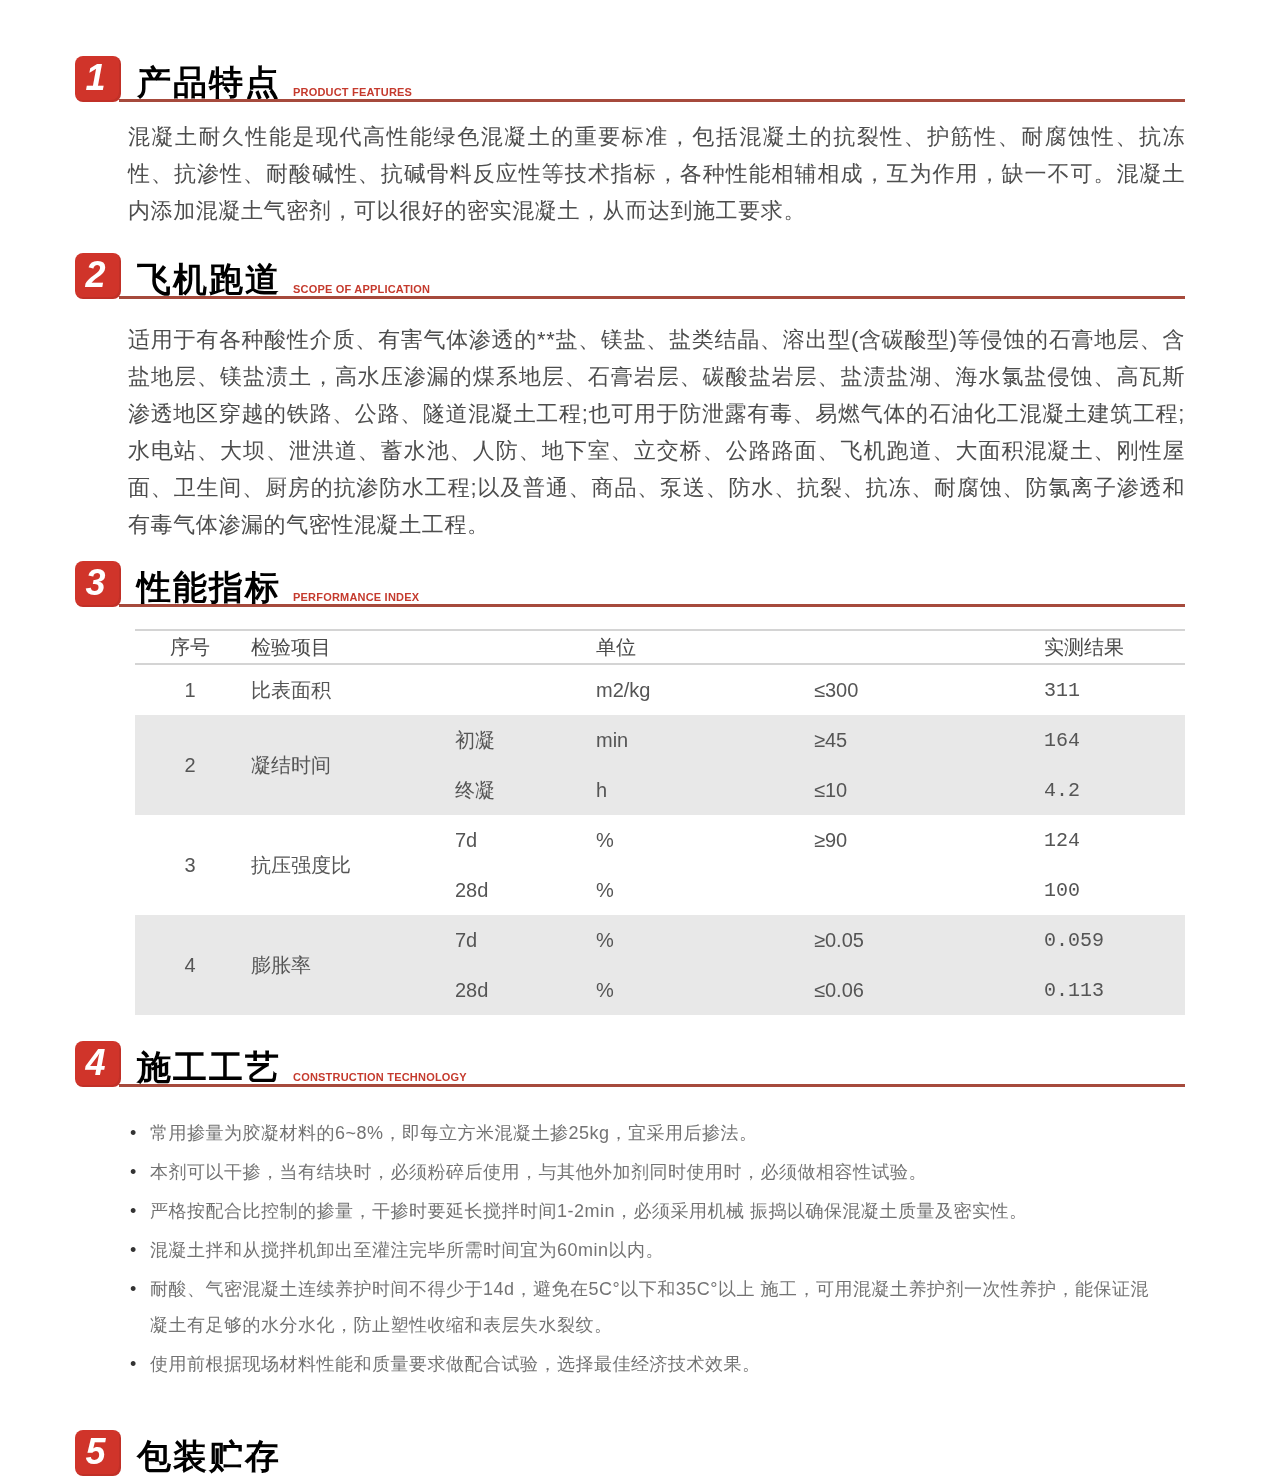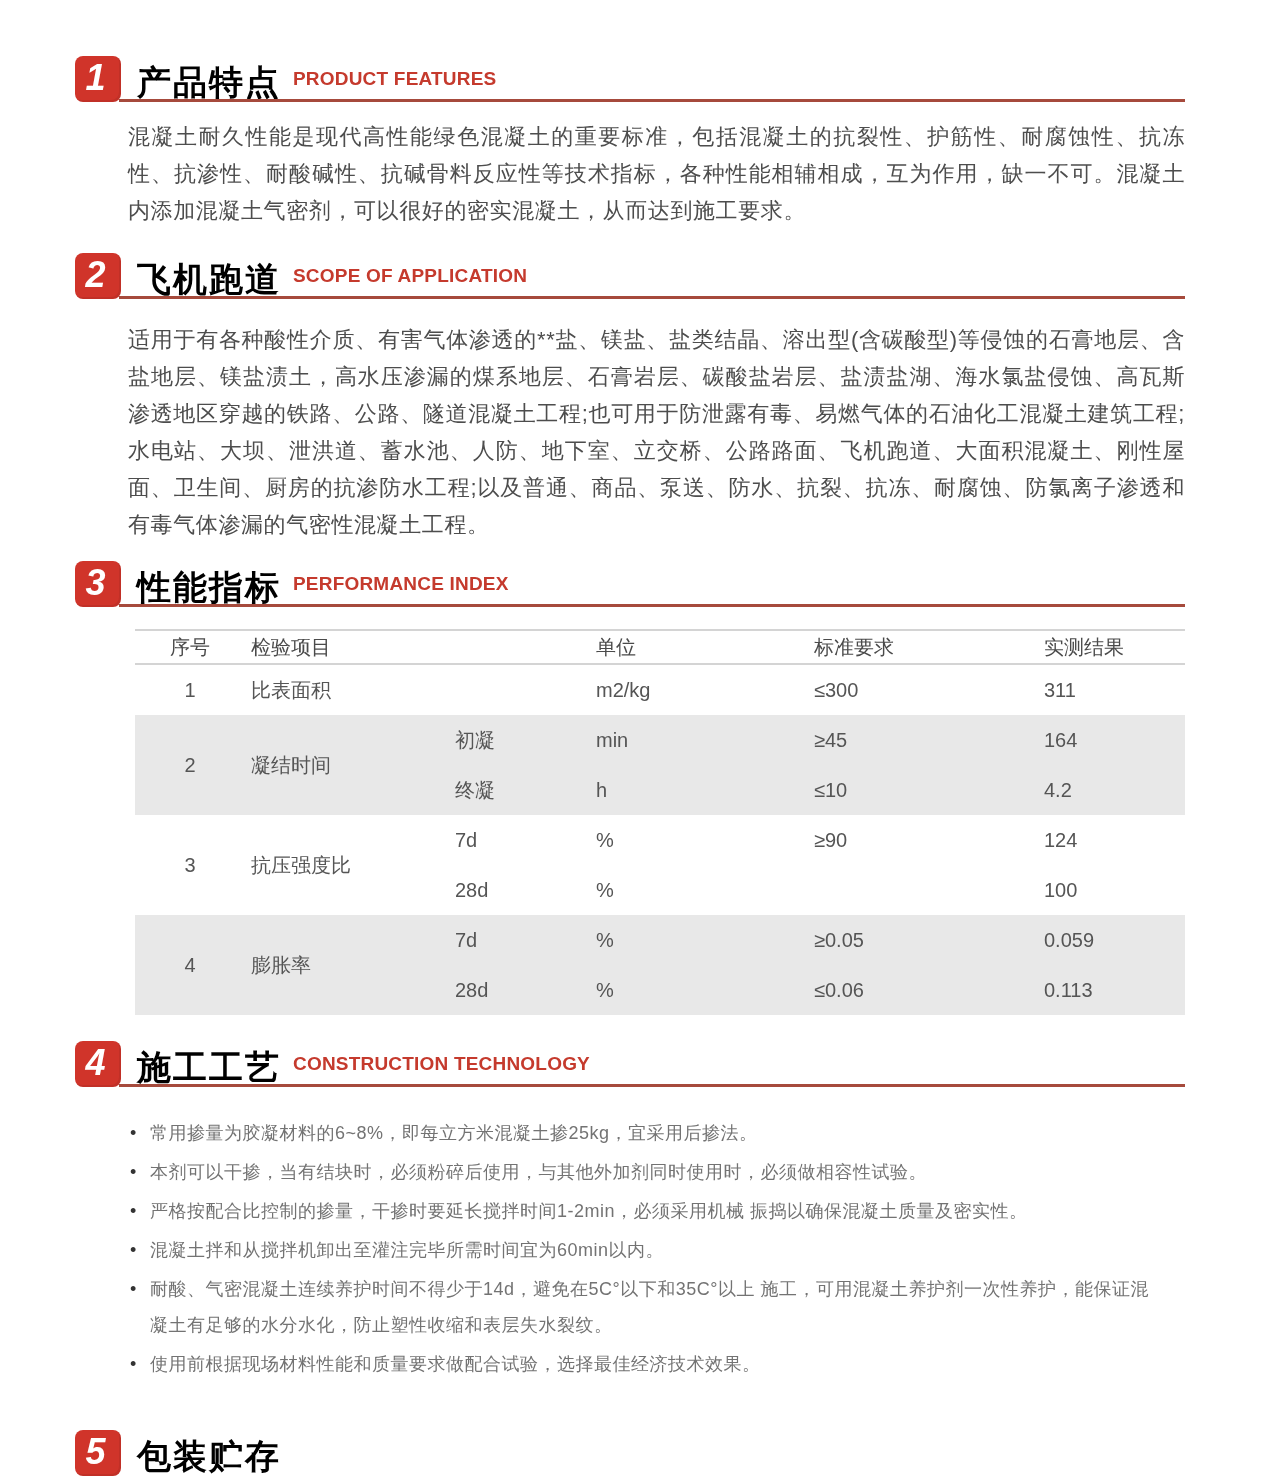--- a/index.html
+++ b/index.html
@@ -39,24 +39,24 @@
   .title-zh {
     color: #000000;
     font-size: 34px;
     font-weight: bold;
     letter-spacing: 2px;
     margin-left: 16px;
     line-height: 1.15;
   }
   .title-en {
     color: #c53a2d;
-    font-size: 19px;
+    font-size: 11px;
     font-weight: bold;
     margin-left: 12px;
-    margin-bottom: 12px;
+    margin-bottom: 4px;
     letter-spacing: 0.2px;
     white-space: nowrap;
   }
   .rule {
     position: absolute;
     left: 44px; right: 0; bottom: 0;
     height: 3px;
     background: #a64a3c;
   }
   
@@ -90,21 +90,21 @@
   }
   .t-row { height: 50px; align-items: center; }
   .t-row.dbl { height: 100px; grid-template-rows: 50px 50px; }
   .shaded { background: #e8e8e8; }
   .c { display: flex; align-items: center; height: 100%; }
   .col1 { grid-column: 1; justify-content: center; }
   .col2 { grid-column: 2; padding-left: 6px; text-align: center; }
   .col3 { grid-column: 3; padding-left: 15px; }
   .col4 { grid-column: 4; padding-left: 6px; }
   .col5 { grid-column: 5; padding-left: 4px; }
-  .col6 { grid-column: 6; padding-left: 4px; }
+  .col6 { grid-column: 6; padding-left: 4px; font-family: Liberation Mono, monospace; }
   .span2 { grid-row: 1 / span 2; }
   .r1 { grid-row: 1; }
   .r2 { grid-row: 2; }
   
   .bullets {
     list-style: none;
     margin: 28px 0 0 53px;
     max-width: 1035px;
   }
   .bullets li {
@@ -162,21 +162,20 @@
       <h2 class="title-zh">性能指标</h2>
       <span class="title-en">PERFORMANCE INDEX</span>
       <div class="rule"></div>
     </div>
 
     <div class="tbl">
       <div class="t-head">
         <div class="c col1">序号</div>
         <div class="c col2">检验项目</div>
         <div class="c col4">单位</div>
-        <div class="c col5">标准要求</div>
         <div class="c col6">实测结果</div>
       </div>
 
       <div class="t-row">
         <div class="c col1">1</div>
         <div class="c col2">比表面积</div>
         <div class="c col3"></div>
         <div class="c col4">m2/kg</div>
         <div class="c col5">≤300</div>
         <div class="c col6">311</div>

